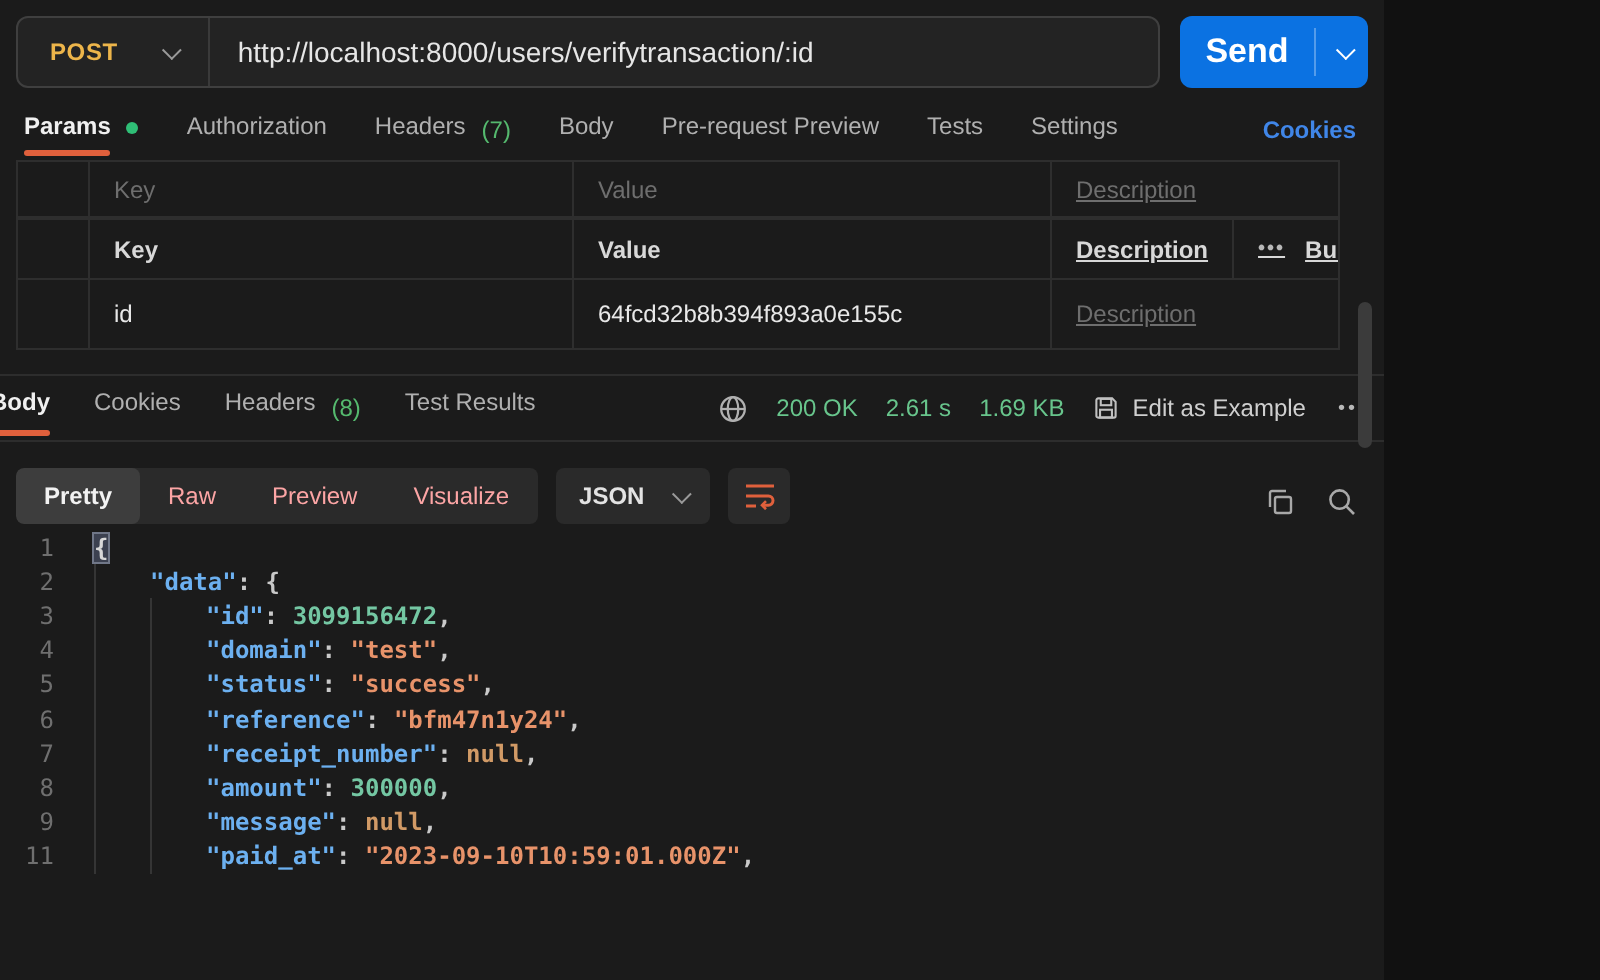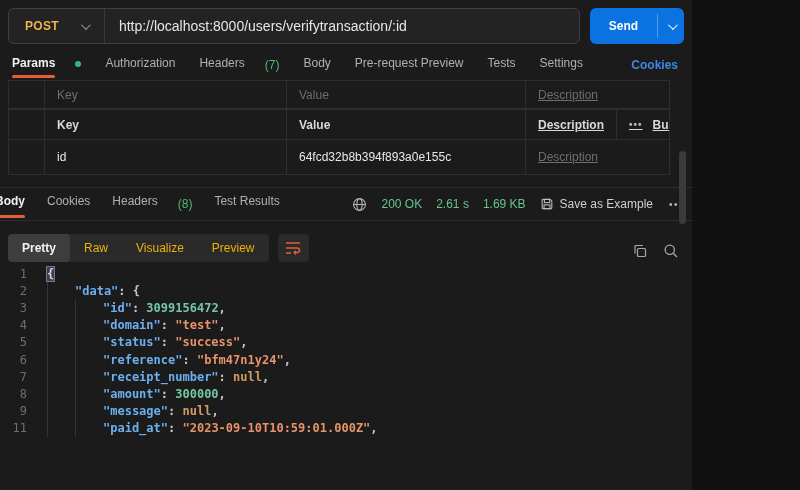--- a/index.html
+++ b/index.html
@@ -16,28 +16,28 @@
     background:#232323; border:1px solid #3f3f3f; border-radius:6px; overflow:hidden;
   }
   .method-select { display:flex; align-items:center; gap:22px; padding:0 16px 0 16px; height:100%; cursor:pointer; }
   .method-label { color:var(--method_post); font-weight:bold; font-size:12px; letter-spacing:.3px; }
   .method-sep { width:1px; height:100%; background:#3a3a3a; }
   .url-text { padding:0 14px; color:#e6e6e6; font-size:14px; white-space:nowrap; }
   .send-btn {
     width:94px; height:36px; display:flex; align-items:stretch;
     background:var(--send_button); border-radius:6px; overflow:hidden; cursor:pointer;
   }
-  .send-main { flex:1; display:flex; align-items:center; justify-content:center; color:#fff; font-size:12px; font-weight:bold; }
+  .send-main { flex:1; display:flex; align-items:center; justify-content:center; color:#fff; font-size:17px; font-weight:bold; }
   .send-divider { width:1px; background:rgba(255,255,255,.3); margin:6px 0; }
   .send-caret { width:26px; display:flex; align-items:center; justify-content:center; }
   .chev { display:inline-block; width:7px; height:7px; border-right:1.6px solid #9a9a9a; border-bottom:1.6px solid #9a9a9a; transform:rotate(45deg) translateY(-2px); }
   .chev.white { border-color:#fff; }
   
   .req-tabs { display:flex; align-items:center; gap:24px; height:30px; margin:6px 0 0 0; padding:0 14px 0 12px; }
-  .tab { position:relative; display:flex; align-items:center; gap:20px; height:100%; color:#b0b0b0; cursor:pointer; white-space:nowrap; }
+  .tab { position:relative; display:flex; align-items:center; gap:8px; height:100%; color:#b0b0b0; cursor:pointer; white-space:nowrap; }
   .tab .label { position:relative; display:inline-block; padding:2px 0 6px 0; }
   .tab.active { color:#f0f0f0; font-weight:bold; }
   .tab.active .label::after { content:""; position:absolute; left:0; right:0; bottom:-2px; height:3px; border-radius:2px; background:var(--accent_orange); }
   .green-dot { width:6px; height:6px; border-radius:50%; background:var(--dot_green); margin-bottom:3px; }
   .count { color:var(--count_green); }
   .cookies-link { margin-left:auto; color:var(--link_blue); font-weight:bold; cursor:pointer; }
   
   .tbl { margin:0 22px 0 8px; border:1px solid #2e2e2e; }
   .trow { display:flex; align-items:stretch; border-bottom:1px solid #2e2e2e; }
   .trow:last-child { border-bottom:none; }
@@ -64,21 +64,21 @@
   .resp-tabs { display:flex; align-items:center; gap:22px; height:100%; margin-left:-5px; }
   .resp-tabs .tab .label { padding:2px 0 8px 0; }
   .resp-right { margin-left:auto; display:flex; align-items:center; gap:14px; }
   .status-green { color:var(--status_green); }
   .meta-item { display:flex; align-items:center; gap:6px; color:#cfcfcf; cursor:pointer; }
   .icon { display:inline-flex; align-items:center; justify-content:center; }
   .more-dots { color:#b8b8b8; font-size:10px; letter-spacing:1.5px; cursor:pointer; margin-left:2px; }
   
   .resp-toolbar { display:flex; align-items:flex-end; gap:9px; height:41px; padding:0 10px 0 8px; }
   .view-group { display:flex; background:#2a2a2a; border-radius:4px; overflow:hidden; }
-  .seg { padding:7px 14px; color:#eab308; cursor:pointer; }
+  .seg { padding:7px 14px; color:#fca5a5; cursor:pointer; }
   .seg.active { background:#3d3d3d; color:#f2f2f2; font-weight:bold; border-radius:4px; }
   .json-dd { display:flex; align-items:center; gap:14px; background:#2a2a2a; border-radius:4px; padding:7px 12px; cursor:pointer; }
   .json-dd .fmt { color:#e3e3e3; font-weight:bold; }
   .tool-btn { width:31px; height:28px; background:#2a2a2a; border-radius:4px; display:flex; align-items:center; justify-content:center; cursor:pointer; }
   .toolbar-spacer { flex:1; }
   .icon-btn { width:22px; height:22px; display:flex; align-items:center; justify-content:center; cursor:pointer; }
   
   .code { font-family:"DejaVu Sans Mono", monospace; font-size:12px; padding-top:3px; }
   .code-line { display:flex; height:17.2px; align-items:center; }
   .gutter { width:30px; text-align:right; padding-right:3px; color:#6f6f6f; flex:none; }
@@ -203,32 +203,36 @@
       <span class="status-green">2.61 s</span>
       <span class="status-green">1.69 KB</span>
       <span class="meta-item">
         <span class="icon">
           <svg width="14" height="14" viewBox="0 0 16 16" fill="none" stroke="#c0c0c0" stroke-width="1.2">
             <path d="M2.5 3.5 a1 1 0 0 1 1-1 h8 l2 2 v8 a1 1 0 0 1 -1 1 h-9 a1 1 0 0 1 -1-1 z"></path>
             <rect x="5" y="2.8" width="6" height="3.6"></rect>
               <rect x="4.6" y="9" width="6.8" height="4.4"></rect>
           </svg>
         </span>
-        <span>Save as Example</span>
+        <span>Edit as Example</span>
       </span>
       <span class="more-dots">•••</span>
     </div>
   </div>
 
   <div class="resp-toolbar">
     <div class="view-group">
       <div class="seg active">Pretty</div>
       <div class="seg">Raw</div>
+      <div class="seg">Preview</div>
       <div class="seg">Visualize</div>
-      <div class="seg">Preview</div>
+    </div>
+    <div class="json-dd">
+      <span class="fmt">JSON</span>
+      <span class="chev"></span>
     </div>
     <div class="tool-btn">
       <svg width="16" height="14" viewBox="0 0 16 14" fill="none" stroke="#e0603c" stroke-width="1.5">
         <line x1="1" y1="2" x2="15" y2="2"></line>
         <path d="M1 7 h11.2 a2.3 2.3 0 0 1 0 4.6 H9.5"></path>
         <path d="M11 9.6 l-2 2 l2 2" stroke-width="1.3"></path>
         <line x1="1" y1="12" x2="6" y2="12"></line>
       </svg>
     </div>
     <div class="toolbar-spacer"></div>

